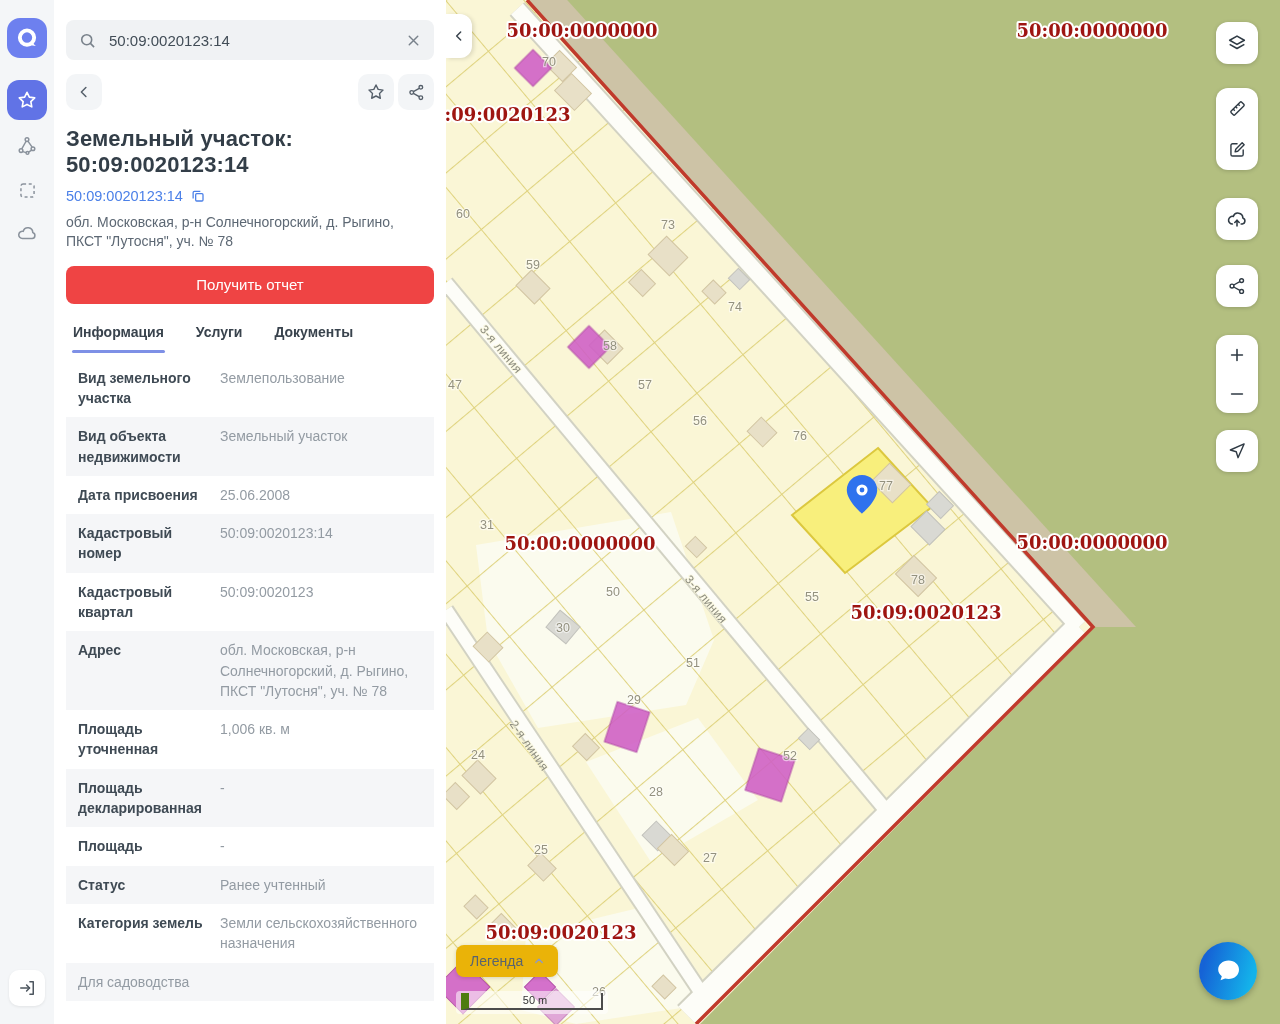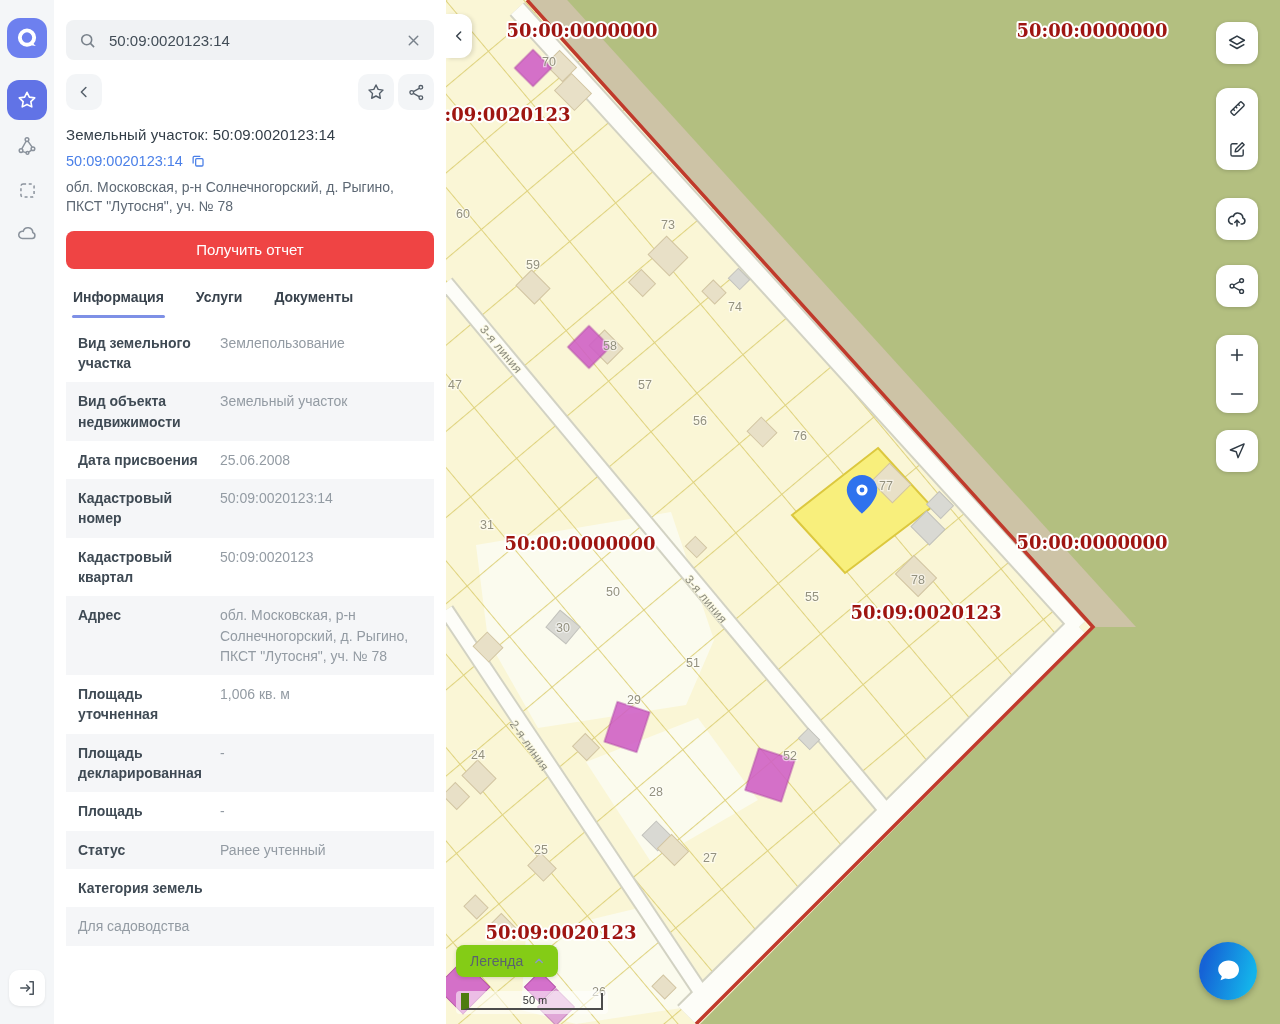--- a/index.html
+++ b/index.html
@@ -17,21 +17,21 @@
   .rail-btn.exit{margin-top:auto;margin-bottom:18px;width:36px;height:36px;background:#fff;border-radius:10px;box-shadow:0 1px 3px rgba(0,0,0,.08);color:#4c555e}
 
   
   .panel{position:absolute;left:54px;top:0;bottom:0;width:392px;background:#fff;z-index:5}
   .search-box{margin:20px 12px 0;height:40px;background:#f0f2f4;border-radius:8px;display:flex;align-items:center;padding:0 12px;gap:10px;color:#79828b}
   .search-box input{flex:1;border:none;background:transparent;outline:none;font-size:15px;color:#424d57;font-family:inherit}
   .icon-btn-plain{border:none;background:transparent;padding:0;display:flex;align-items:center;justify-content:center;cursor:pointer;color:#79828b}
   .panel-header{margin:14px 12px 0;display:flex;align-items:center;gap:4px}
   .hbtn{width:36px;height:36px;border:none;border-radius:10px;background:#f3f5f7;color:#555f6a;display:flex;align-items:center;justify-content:center;cursor:pointer}
   .hspacer{flex:1}
-  .page-title{margin:16px 12px 0;font-size:15px;font-weight:400;color:#333e48;letter-spacing:.1px}
+  .page-title{margin:16px 12px 0;font-size:22px;font-weight:700;color:#333e48;letter-spacing:.1px}
   .cad-link-row{margin:10px 12px 0;display:flex;align-items:center;gap:7px}
   .cad-link{font-size:14.5px;color:#4b80e8;text-decoration:none;cursor:pointer}
   .copy-ic{color:#4b80e8;cursor:pointer}
   .address{margin:9px 12px 0;font-size:14px;line-height:1.38;color:#5d6874}
   .report-btn{display:block;margin:14px 12px 0;width:368px;height:38px;border:none;border-radius:8px;background:#ef4444;color:#fff;font-size:15px;font-family:inherit;cursor:pointer}
   .tabs{margin:16px 0 0;padding:0 18px;display:flex;gap:30px}
   .tab{font-size:14px;font-weight:700;color:#39434d;padding:4px 1px 13px;position:relative;cursor:pointer}
   .tab.active::after{content:"";position:absolute;left:0;right:0;bottom:0;height:3px;border-radius:2px;background:#7e90e6}
   .info-table{margin:6px 12px 0}
   .info-row{display:flex;gap:14px;padding:9px 12px}
@@ -51,21 +51,21 @@
   .mbtn{position:absolute;right:22px;width:42px;height:42px;border:none;border-radius:12px;background:#fff;box-shadow:0 1px 4px rgba(0,0,0,.18);display:flex;align-items:center;justify-content:center;color:#2f3a44;cursor:pointer;z-index:3}
   .mgroup{position:absolute;right:22px;width:42px;border-radius:12px;background:#fff;box-shadow:0 1px 4px rgba(0,0,0,.18);display:flex;flex-direction:column;align-items:center;justify-content:space-evenly;z-index:3}
   .mgroup .gbtn{width:42px;flex:1;border:none;background:transparent;display:flex;align-items:center;justify-content:center;color:#2f3a44;cursor:pointer;padding:0}
   #btn-layers{top:22px}
   #grp-tools{top:88px;height:82px}
   #btn-upload{top:198px}
   #btn-share-map{top:265px}
   #grp-zoom{top:335px;height:78px}
   #btn-nav{top:430px}
 
-  .legend-btn{position:absolute;left:10px;bottom:47px;height:32px;padding:0 12px 0 14px;border:none;border-radius:8px;background:#84cc16;box-shadow:0 1px 4px rgba(0,0,0,.15);display:flex;align-items:center;gap:9px;font-size:14px;color:#5a646e;font-family:inherit;cursor:pointer;z-index:3}
+  .legend-btn{position:absolute;left:10px;bottom:47px;height:32px;padding:0 12px 0 14px;border:none;border-radius:8px;background:#eab308;box-shadow:0 1px 4px rgba(0,0,0,.15);display:flex;align-items:center;gap:9px;font-size:14px;color:#5a646e;font-family:inherit;cursor:pointer;z-index:3}
   .legend-btn .chev{color:#8b9ac8}
   .scale-box{position:absolute;left:10px;bottom:10px;width:152px;background:rgba(255,255,255,.55);border-radius:4px;padding:2px 5px 4px;z-index:3}
   .scale-bracket{position:relative;height:17px;border-left:8px solid #4d7c0f;border-right:2px solid #4c4c4c;border-bottom:2px solid #4c4c4c}
   .scale-label{position:absolute;left:0;right:0;top:1px;text-align:center;font-size:11px;color:#333}
 
   .attrib{position:absolute;right:38px;bottom:6px;display:flex;align-items:center;gap:8px;z-index:3}
   .info-i{color:#4c5258;display:flex;cursor:pointer}
   .pill-dark{background:#42474d;color:#fff;font-size:11.5px;padding:3px 11px 4px;border-radius:10px;white-space:nowrap}
   .pill-light{background:rgba(255,255,255,.72);color:#2f3338;font-size:11.5px;padding:3px 9px 4px;border-radius:3px;display:flex;gap:15px;white-space:nowrap}
   .pill-light a{color:#2f3338;text-decoration:none;cursor:pointer}
@@ -234,20 +234,21 @@
       <div class="info-row">
           <div class="info-label">Площадь</div>
           <div class="info-value">-</div>
         </div>
       <div class="info-row">
           <div class="info-label">Статус</div>
           <div class="info-value">Ранее учтенный</div>
         </div>
       <div class="info-row">
           <div class="info-label">Категория земель</div>
+          <div class="info-value">Земли сельскохозяйственного назначения</div>
         </div>
       <div class="info-row">
           <div class="info-value">Для садоводства</div>
         </div>
     </div>
   </aside>
 
   <main class="map">
     <svg class="map-svg" width="834" height="1024" viewBox="0 0 834 1024">
       <defs>

